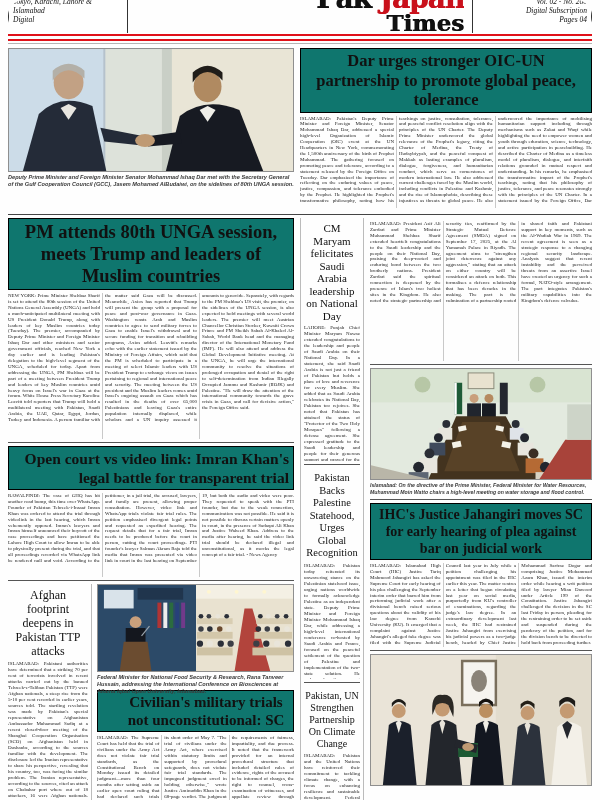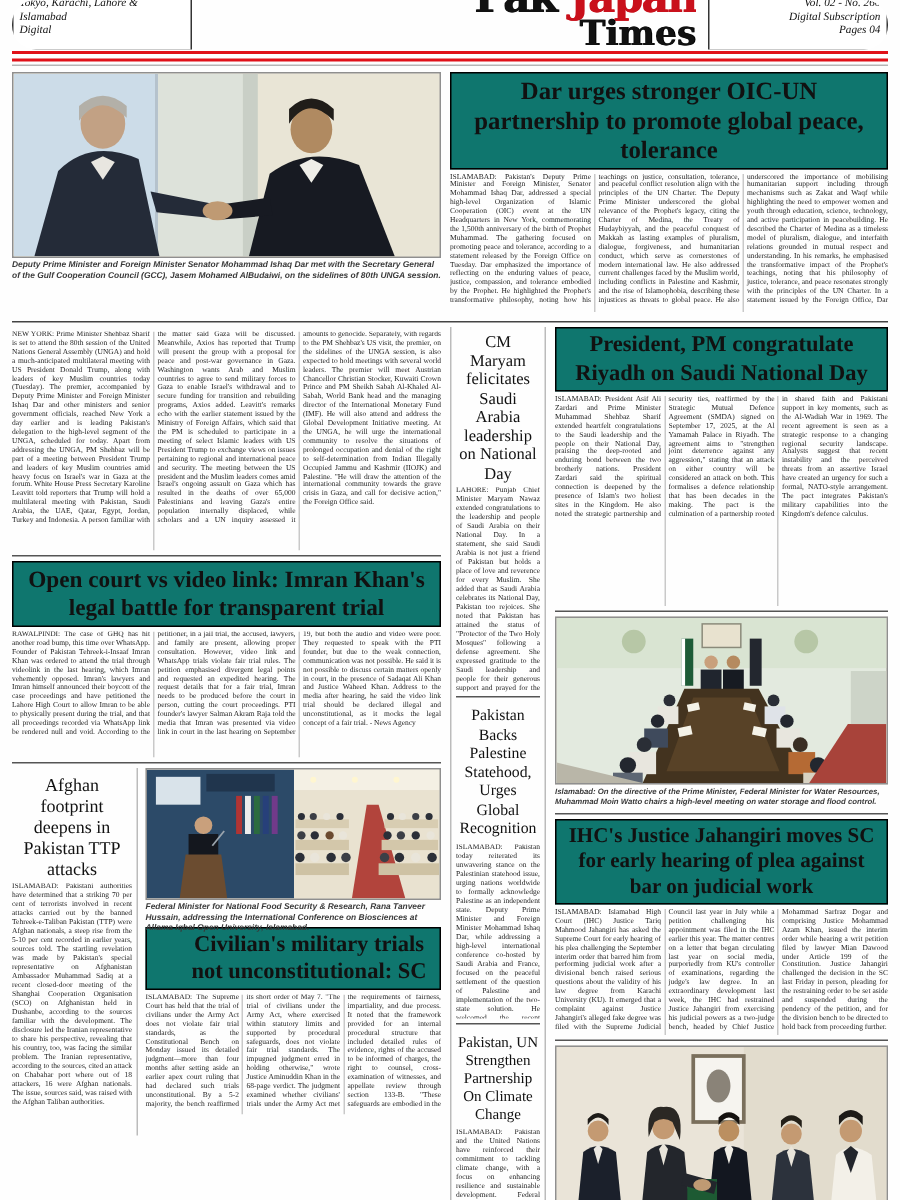--- a/index.html
+++ b/index.html
@@ -43,21 +43,21 @@
 
   
   .main { display:flex; gap:6px; height:586px; margin-top:2px; border-top:1px solid #444; padding-top:3px; }
   .colL { width:286px; }
   .colM { width:64px; border-left:0.5px solid #bbb; border-right:0.5px solid #bbb;
           padding:0 3px; overflow:hidden; }
   .colR { flex:1; overflow:hidden; }
 
   .hl-pm { font-size:18.5px; line-height:22px; }
   .pm-body { height:146px; }
-  .hl-oc { font-size:15.5px; line-height:19px; }
+  .hl-oc { font-size:15.5px; line-height:19px;text-align:right; }
   .oc-body { height:84px; }
   .bottomL { display:flex; gap:5px; }
   .afghan { width:84px; border-right:0.5px solid #bbb; padding-right:3px; }
   .hl-af { font-size:12px; line-height:14px; }
   .af-body { height:168px; }
   .midstack { flex:1; }
   .ph2 { height:88px; }
   .cap2 { height:16px; }
   .hl-cv { font-size:15px; line-height:18px; margin-top:2px;padding-left:25px; }
   .cv-body { height:80px; }
@@ -132,20 +132,21 @@
     <article class="artA">
       <h1 class="hl-box hl-dar">Dar urges stronger OIC-UN partnership to promote global peace, tolerance</h1>
       <div class="body-cols cols3 dar-body">ISLAMABAD: Pakistan's Deputy Prime Minister and Foreign Minister, Senator Mohammad Ishaq Dar, addressed a special high-level Organization of Islamic Cooperation (OIC) event at the UN Headquarters in New York, commemorating the 1,500th anniversary of the birth of Prophet Muhammad. The gathering focused on promoting peace and tolerance, according to a statement released by the Foreign Office on Tuesday. Dar emphasized the importance of reflecting on the enduring values of peace, justice, compassion, and tolerance embodied by the Prophet. He highlighted the Prophet's transformative philosophy, noting how his teachings on justice, consultation, tolerance, and peaceful conflict resolution align with the principles of the UN Charter. The Deputy Prime Minister underscored the global relevance of the Prophet's legacy, citing the Charter of Medina, the Treaty of Hudaybiyyah, and the peaceful conquest of Makkah as lasting examples of pluralism, dialogue, forgiveness, and humanitarian conduct, which serve as cornerstones of modern international law. He also addressed current challenges faced by the Muslim world, including conflicts in Palestine and Kashmir, and the rise of Islamophobia, describing these injustices as threats to global peace. He also underscored the importance of mobilising humanitarian support including through mechanisms such as Zakat and Waqf while highlighting the need to empower women and youth through education, science, technology, and active participation in peacebuilding. He described the Charter of Medina as a timeless model of pluralism, dialogue, and interfaith relations grounded in mutual respect and understanding. In his remarks, he emphasised the transformative impact of the Prophet's teachings, noting that his philosophy of justice, tolerance, and peace resonates strongly with the principles of the UN Charter. In a statement issued by the Foreign Office, Dar also stressed the unresolved conflicts of Palestine and Kashmir.</div>
     </article>
   </section>
 
   <section class="main">
 
     <div class="colL">
       <article>
+        <h1 class="hl-box hl-pm">PM attends 80th UNGA session, meets Trump and leaders of Muslim countries</h1>
         <div class="body-cols cols3 pm-body">NEW YORK: Prime Minister Shehbaz Sharif is set to attend the 80th session of the United Nations General Assembly (UNGA) and hold a much-anticipated multilateral meeting with US President Donald Trump, along with leaders of key Muslim countries today (Tuesday). The premier, accompanied by Deputy Prime Minister and Foreign Minister Ishaq Dar and other ministers and senior government officials, reached New York a day earlier and is leading Pakistan's delegation to the high-level segment of the UNGA, scheduled for today. Apart from addressing the UNGA, PM Shehbaz will be part of a meeting between President Trump and leaders of key Muslim countries amid heavy focus on Israel's war in Gaza at the forum. White House Press Secretary Karoline Leavitt told reporters that Trump will hold a multilateral meeting with Pakistan, Saudi Arabia, the UAE, Qatar, Egypt, Jordan, Turkey and Indonesia. A person familiar with the matter said Gaza will be discussed. Meanwhile, Axios has reported that Trump will present the group with a proposal for peace and post-war governance in Gaza. Washington wants Arab and Muslim countries to agree to send military forces to Gaza to enable Israel's withdrawal and to secure funding for transition and rebuilding programs, Axios added. Leavitt's remarks echo with the earlier statement issued by the Ministry of Foreign Affairs, which said that the PM is scheduled to participate in a meeting of select Islamic leaders with US President Trump to exchange views on issues pertaining to regional and international peace and security. The meeting between the US president and the Muslim leaders comes amid Israel's ongoing assault on Gaza which has resulted in the deaths of over 65,000 Palestinians and leaving Gaza's entire population internally displaced, while scholars and a UN inquiry assessed it amounts to genocide. Separately, with regards to the PM Shehbaz's US visit, the premier, on the sidelines of the UNGA session, is also expected to hold meetings with several world leaders. The premier will meet Austrian Chancellor Christian Stocker, Kuwaiti Crown Prince and PM Sheikh Sabah Al-Khaled Al-Sabah, World Bank head and the managing director of the International Monetary Fund (IMF). He will also attend and address the Global Development Initiative meeting. At the UNGA, he will urge the international community to resolve the situations of prolonged occupation and denial of the right to self-determination from Indian Illegally Occupied Jammu and Kashmir (IIOJK) and Palestine. "He will draw the attention of the international community towards the grave crisis in Gaza, and call for decisive action," the Foreign Office said.</div>
       </article>
       <div class="hdiv"></div>
       <article>
         <h1 class="hl-box hl-oc">Open court vs video link: Imran Khan's legal battle for transparent trial</h1>
         <div class="body-cols cols3 oc-body">RAWALPINDI: The case of GHQ has hit another road bump, this time over WhatsApp. Founder of Pakistan Tehreek-i-Insaaf Imran Khan was ordered to attend the trial through videolink in the last hearing, which Imran vehemently opposed. Imran's lawyers and Imran himself announced their boycott of the case proceedings and have petitioned the Lahore High Court to allow Imran to be able to physically present during the trial, and that all proceedings recorded via WhatsApp link be rendered null and void. According to the petitioner, in a jail trial, the accused, lawyers, and family are present, allowing proper consultation. However, video link and WhatsApp trials violate fair trial rules. The petition emphasised divergent legal points and requested an expedited hearing. The request details that for a fair trial, Imran needs to be produced before the court in person, cutting the court proceedings. PTI founder's lawyer Salman Akram Raja told the media that Imran was presented via video link in court in the last hearing on September 19, but both the audio and video were poor. They requested to speak with the PTI founder, but due to the weak connection, communication was not possible. He said it is not possible to discuss certain matters openly in court, in the presence of Sadaqat Ali Khan and Justice Waheed Khan. Address to the media after hearing, he said the video link trial should be declared illegal and unconstitutional, as it mocks the legal concept of a fair trial. - News Agency</div>
       </article>
       <div class="hdiv"></div>
       <div class="bottomL">
         <article class="afghan">
@@ -226,21 +227,20 @@
       </article>
       <div class="hdiv"></div>
       <article>
         <h2 class="narrow-hl hl-cl">Pakistan, UN Strengthen Partnership On Climate Change</h2>
         <div class="narrow-body cl-body">ISLAMABAD: Pakistan and the United Nations have reinforced their commitment to tackling climate change, with a focus on enhancing resilience and sustainable development. Federal Minister for Climate Change and Environmental Coordination, Dr. Musadik Malik, met with UN Resident Coordinator Mohamed Yahya to solidify cooperation on climate action, according to official information today. Mr. Yahya revealed that 24 UN organizations are currently working in Pakistan, supporting initiatives in renewable energy, water management and disaster preparedness.</div>
       </article>
     </div>
 
     <div class="colR">
       <article>
-        <h1 class="hl-box hl-pr">President, PM congratulate Riyadh on Saudi National Day</h1>
         <div class="body-cols cols3 pr-body">ISLAMABAD: President Asif Ali Zardari and Prime Minister Muhammad Shehbaz Sharif extended heartfelt congratulations to the Saudi leadership and the people on their National Day, praising the deep-rooted and enduring bond between the two brotherly nations. President Zardari said the spiritual connection is deepened by the presence of Islam's two holiest sites in the Kingdom. He also noted the strategic partnership and security ties, reaffirmed by the Strategic Mutual Defence Agreement (SMDA) signed on September 17, 2025, at the Al Yamamah Palace in Riyadh. The agreement aims to "strengthen joint deterrence against any aggression," stating that an attack on either country will be considered an attack on both. This formalises a defence relationship that has been decades in the making. The pact is the culmination of a partnership rooted in shared faith and Pakistani support in key moments, such as the Al-Wadiah War in 1969. The recent agreement is seen as a strategic response to a changing regional security landscape. Analysts suggest that recent instability and the perceived threats from an assertive Israel have created an urgency for such a formal, NATO-style arrangement. The pact integrates Pakistan's military capabilities into the Kingdom's defence calculus.</div>
       </article>
       <div class="hdiv"></div>
       <div>
         <div class="photo-frame ph3">
           <svg viewBox="0 0 222 112" width="100%" height="110" preserveAspectRatio="none">
             <rect width="222" height="112" fill="#e3eadf"></rect>
             <rect width="222" height="34" fill="#d9e4d2"></rect>
             <circle cx="52" cy="16" r="8" fill="#b7c7a6"></circle>
             <circle cx="168" cy="16" r="8" fill="#b7c7a6"></circle>

